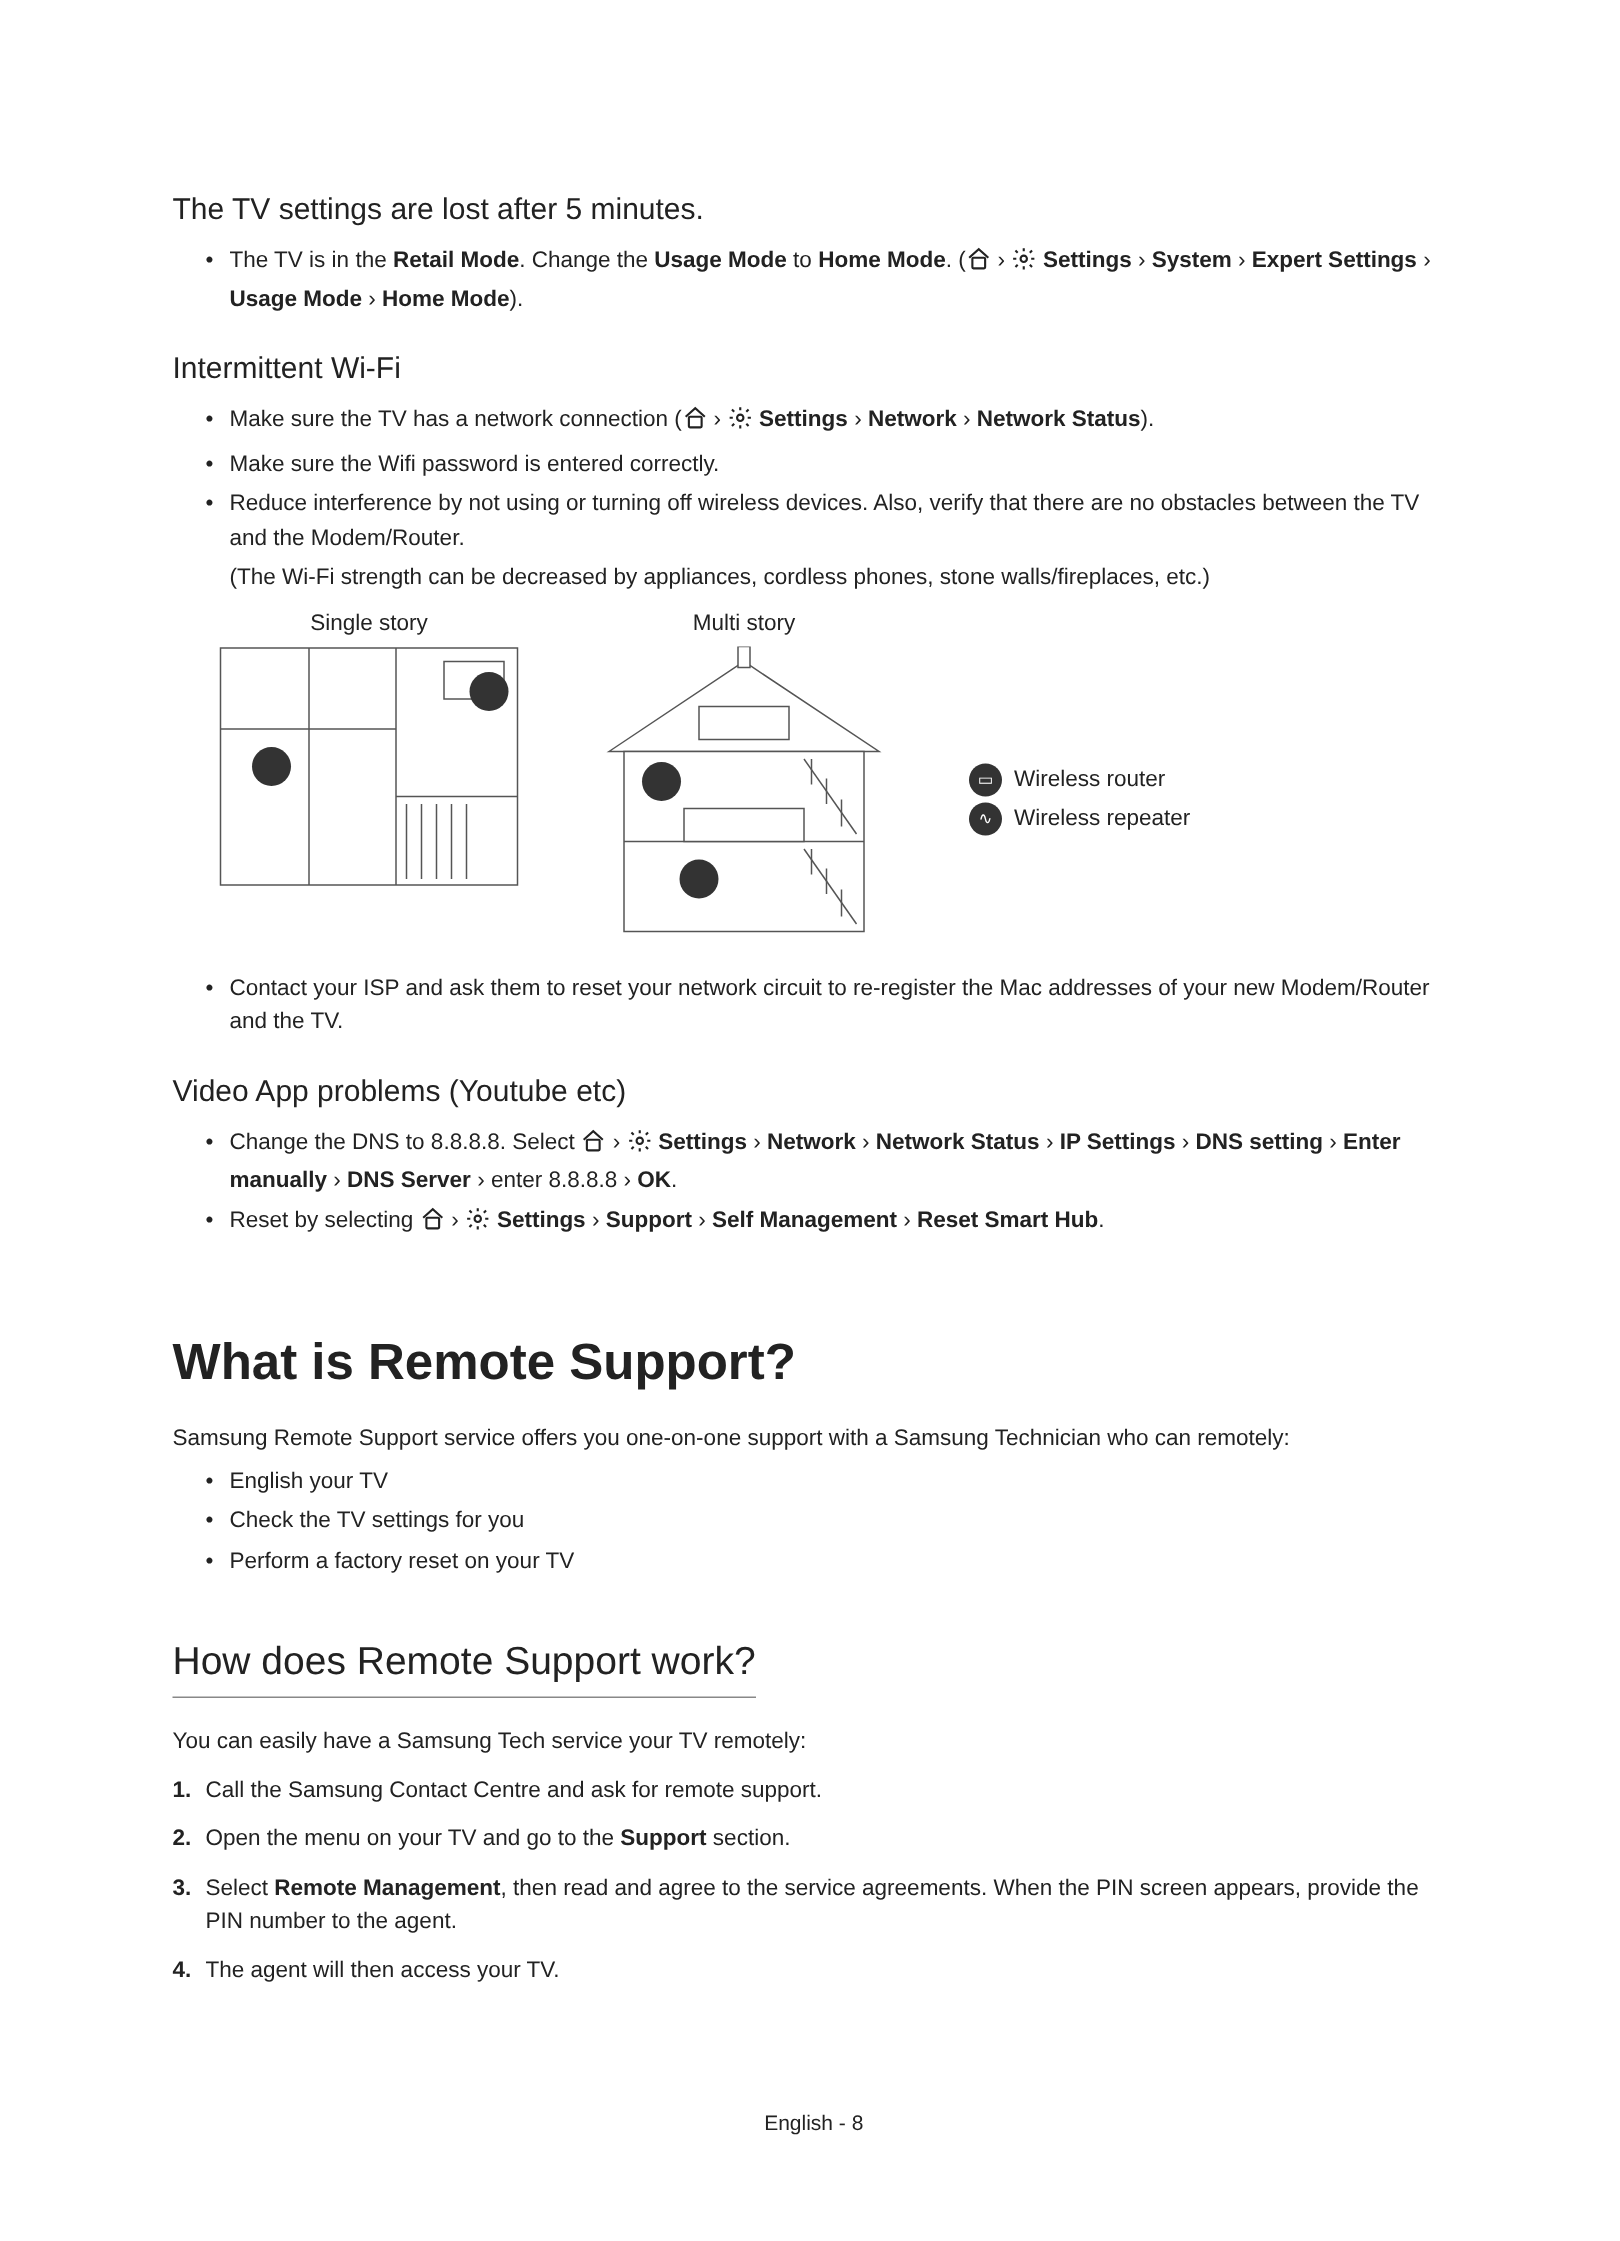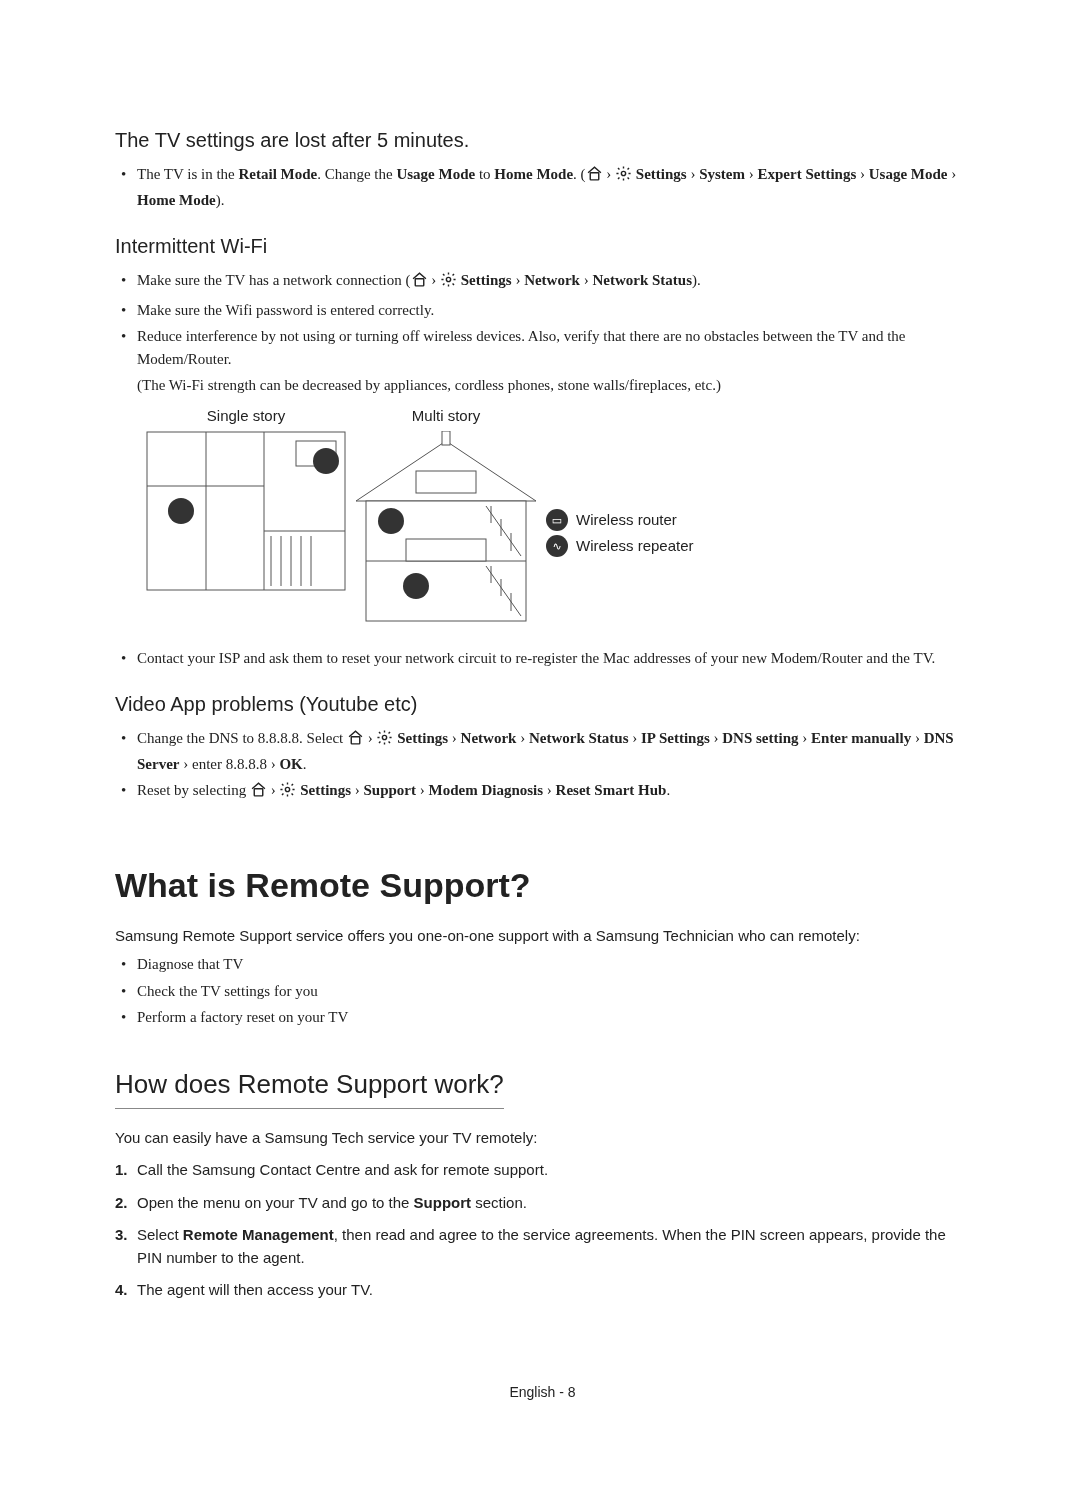--- a/index.html
+++ b/index.html
@@ -28,22 +28,21 @@
     font-weight: 400;
     margin: 28px 0 12px 0;
     border-bottom: 1px solid #888;
     display: inline-block;
     padding-bottom: 4px;
   }
   ul.b { list-style: none; padding: 0; margin: 0 0 8px 0; }
   ul.b > li {
     position: relative;
     padding-left: 22px;
-    margin: 4px 0;
-    font-family: Liberation Serif, serif;
+    margin: 4px 16px;
   }
   ul.b > li::before {
     content: "•";
     position: absolute;
     left: 6px;
     top: 0;
   }
   ul.b > li .cont { display: block; margin-top: 4px; }
   ol.n { list-style: none; padding: 0; margin: 0; counter-reset: step; }
   ol.n > li {
@@ -61,20 +60,21 @@
   .strong { font-weight: 600; }
   .icon-inline {
     display: inline-block;
     vertical-align: -3px;
   }
   .home-svg { width: 17px; height: 17px; }
   .gear-svg { width: 17px; height: 17px; }
   .diagram-row {
     display: flex;
     align-items: flex-start;
+    gap: 50px;
     margin: 6px 0 14px 18px;
     padding-left: 13px;
   }
   .dcol { text-align: center; }
   .dlabel { font-size: 15px; margin-bottom: 4px; }
   .legend { text-align: left; font-size: 15px; margin-top: 100px;}
   .legend-row { display: flex; align-items: center; gap: 8px; margin: 4px 0; }
   .legend-icon {
     width: 22px; height: 22px; border-radius: 50%;
     background: #333; display: flex; align-items: center; justify-content: center;
@@ -199,28 +199,28 @@
           <path d="M12 2v3M12 19v3M4.2 4.2l2.1 2.1M17.7 17.7l2.1 2.1M2 12h3M19 12h3M4.2 19.8l2.1-2.1M17.7 6.3l2.1-2.1"></path>
         </svg></span> <span class="strong">Settings</span><span> › </span><span class="strong">Network</span><span> › </span><span class="strong">Network Status</span><span> › </span><span class="strong">IP Settings</span><span> › </span><span class="strong">DNS setting</span><span> › </span><span class="strong">Enter manually</span><span> › </span><span class="strong">DNS Server</span><span> › enter 8.8.8.8 › </span><span class="strong">OK</span><span>.</span>
   </li>
   <li>
     <span>Reset by selecting </span><span class="icon-inline"><svg class="home-svg" viewBox="0 0 24 24" fill="none" stroke="#222" stroke-width="2">
           <path d="M3 11 L12 3 L21 11"></path>
           <rect x="6" y="11" width="12" height="10" rx="1"></rect>
         </svg></span><span> › </span><span class="icon-inline"><svg class="gear-svg" viewBox="0 0 24 24" fill="none" stroke="#222" stroke-width="2">
           <circle cx="12" cy="12" r="3"></circle>
           <path d="M12 2v3M12 19v3M4.2 4.2l2.1 2.1M17.7 17.7l2.1 2.1M2 12h3M19 12h3M4.2 19.8l2.1-2.1M17.7 6.3l2.1-2.1"></path>
-        </svg></span> <span class="strong">Settings</span><span> › </span><span class="strong">Support</span><span> › </span><span class="strong">Modem Diagnosis</span><span> › </span><span class="strong">Reset Smart Hub</span><span>.</span>
+        </svg></span> <span class="strong">Settings</span><span> › </span><span class="strong">Support</span><span> › </span><span class="strong">Self Management</span><span> › </span><span class="strong">Reset Smart Hub</span><span>.</span>
   </li>
 </ul>
 
 <h1 class="big">What is Remote Support?</h1>
 <p style="margin:0 0 6px 0">Samsung Remote Support service offers you one-on-one support with a Samsung Technician who can remotely:</p>
 <ul class="b">
-  <li>Diagnose that TV</li>
+  <li>English your TV</li>
   <li>Check the TV settings for you</li>
   <li>Perform a factory reset on your TV</li>
 </ul>
 
 <h2 class="uline">How does Remote Support work?</h2>
 <p style="margin:6px 0">You can easily have a Samsung Tech service your TV remotely:</p>
 <ol class="n">
   <li>Call the Samsung Contact Centre and ask for remote support.</li>
   <li><span>Open the menu on your TV and go to the </span><span class="strong">Support</span><span> section.</span></li>
   <li><span>Select </span><span class="strong">Remote Management</span><span>, then read and agree to the service agreements. When the PIN screen appears, provide the PIN number to the agent.</span></li>

